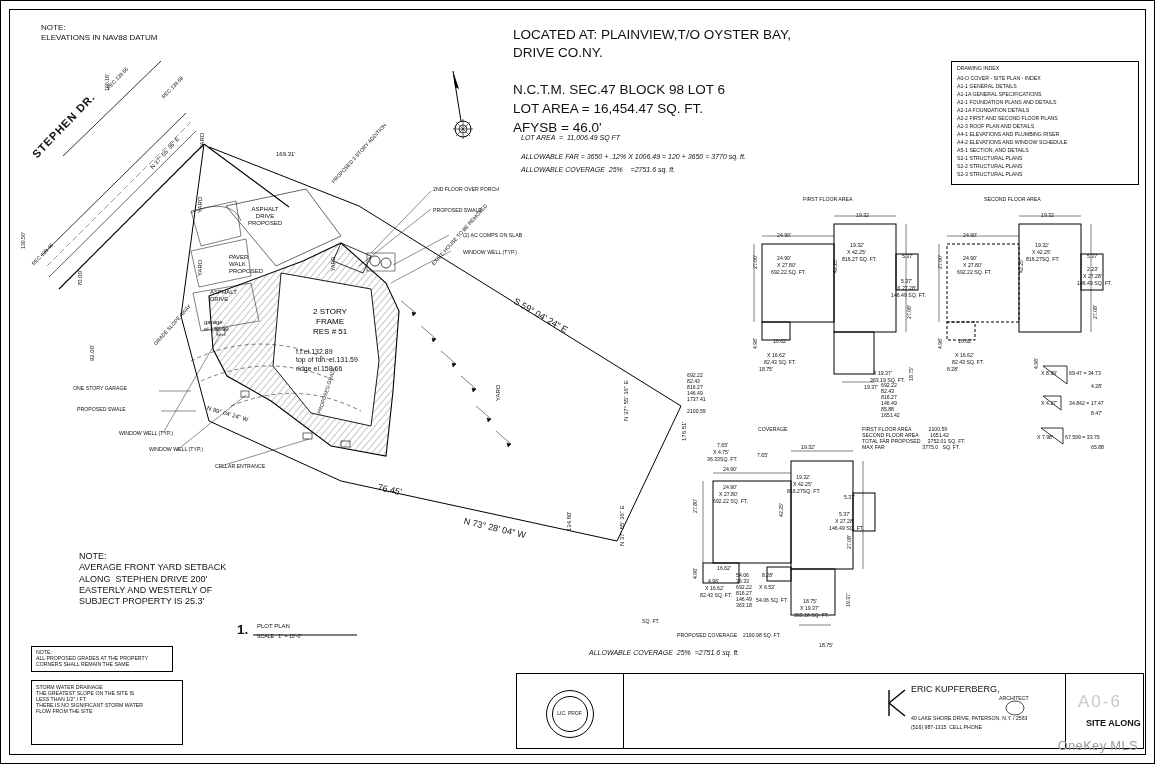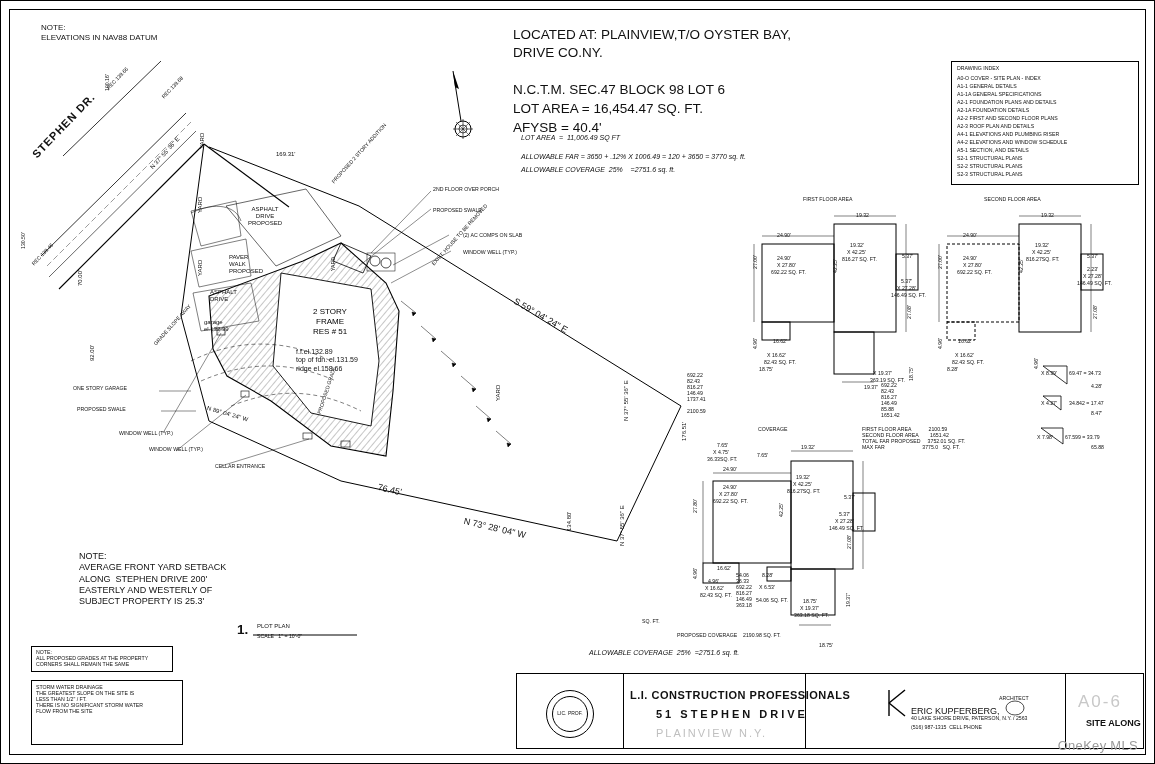--- a/index.html
+++ b/index.html
@@ -79,21 +79,21 @@
 <div id="sheet">
   <div class="frame-inner"></div>
 
   <div class="abs txt" style="left:40px;top:22px;">NOTE:
 ELEVATIONS IN NAV88 DATUM</div>
 
   <div class="abs t13" style="left:512px;top:25px;">LOCATED AT: PLAINVIEW,T/O OYSTER BAY,
 DRIVE CO.NY.</div>
   <div class="abs t13" style="left:512px;top:80px;">N.C.T.M. SEC.47 BLOCK 98 LOT 6</div>
   <div class="abs t13" style="left:512px;top:99px;">LOT AREA = 16,454.47 SQ. FT.</div>
-  <div class="abs t13" style="left:512px;top:118px;">AFYSB = 40.4'</div>
+  <div class="abs t13" style="left:512px;top:118px;">AFYSB = 46.0'</div>
 
   <div class="abs t7 ital" style="left:520px;top:133px;">LOT AREA  =  11,006.49 SQ FT</div>
   <div class="abs t7 ital" style="left:520px;top:152px;">ALLOWABLE FAR = 3650 + .12% X 1006.49 = 120 + 3650 = 3770 sq. ft.</div>
   <div class="abs t7 ital" style="left:520px;top:165px;">ALLOWABLE COVERAGE  25%    =2751.6 sq. ft.</div>
 
   <svg class="abs" style="left:440px;top:68px;width:46px;height:76px;">
     <line x1="12" y1="2" x2="20" y2="52" stroke="#000" stroke-width="1"></line>
     <path d="M12 2 L18 20 L14 18 Z" fill="#000"></path>
     <circle cx="22" cy="60" r="8" fill="none" stroke="#000" stroke-width="1"></circle>
     <circle cx="22" cy="60" r="4" fill="none" stroke="#000" stroke-width="0.7"></circle>
@@ -451,32 +451,27 @@
   <div class="abs t5" style="left:676px;top:632px;">PROPOSED COVERAGE    2190.98 SQ. FT.</div>
   <div class="abs t7 ital" style="left:588px;top:648px;">ALLOWABLE COVERAGE  25%  =2751.6 sq. ft.</div>
 
   <div class="abs box" id="title-block">
     <div class="abs" id="tb-logo">
       <div class="seal">
         <div class="seal-inner">LIC.
 PROF.</div>
       </div>
     </div>
-    <div class="abs" id="tb-mid">
-      <div class="abs t11 bold" style="left:6px;top:14px;letter-spacing:0.5px;">L.I. CONSTRUCTION PROFESSIONALS</div>
-      <div class="abs t11 bold" style="left:32px;top:33px;letter-spacing:3px;">51 STEPHEN DRIVE</div>
-      <div class="abs t11" style="left:32px;top:52px;letter-spacing:2px;color:#bfbfbf;">PLAINVIEW N.Y.</div>
-    </div>
     <div class="abs" id="tb-arch">
       <svg class="abs" style="left:4px;top:14px;width:22px;height:30px;">
         <line x1="2" y1="2" x2="2" y2="28" stroke="#000" stroke-width="1.4"></line>
         <line x1="2" y1="15" x2="18" y2="2" stroke="#000" stroke-width="1.4"></line>
         <line x1="2" y1="15" x2="18" y2="28" stroke="#000" stroke-width="1.4"></line>
       </svg>
-      <div class="abs t9" style="left:28px;top:32px;">ERIC KUPFERBERG,</div>
+      <div class="abs t9" style="left:28px;top:10px;">ERIC KUPFERBERG,</div>
       <div class="abs t5" style="left:116px;top:22px;">ARCHITECT</div>
       <div class="abs t5" style="left:28px;top:42px;">40 LAKE SHORE DRIVE, PATERSON, N.Y. / 2563</div>
       <div class="abs t5" style="left:28px;top:51px;">(516) 987-1315  CELL PHONE</div>
       <svg class="abs" style="left:118px;top:26px;width:28px;height:16px;">
         <ellipse cx="14" cy="8" rx="9" ry="7" fill="none" stroke="#000" stroke-width="0.7"></ellipse>
       </svg>
     </div>
     <div class="abs" id="tb-sheet">
       <div class="abs sheet-num" style="left:12px;top:18px;color:#c8c8c8;letter-spacing:2px;">A0-6</div>
       <div class="abs t9 bold" style="left:20px;top:44px;">SITE ALONG</div>

